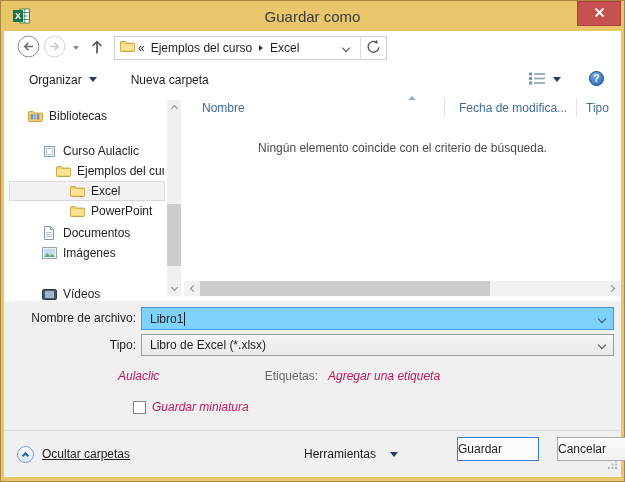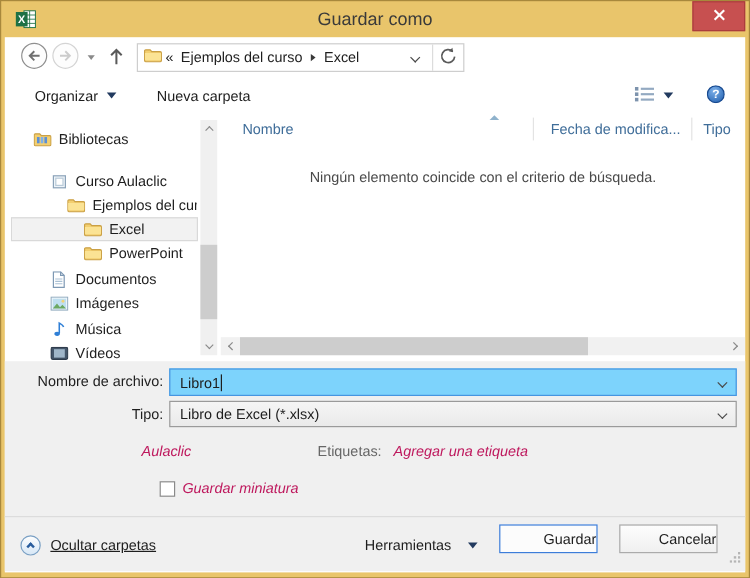--- a/index.html
+++ b/index.html
@@ -95,21 +95,21 @@
   .thumbrow{position:absolute;left:129px;top:99px;display:flex;align-items:center;gap:6px;}
   .checkbox{width:13px;height:13px;background:#fff;border:1px solid #8a8a8a;flex:none;}
 
   
   .footer{position:absolute;top:399px;left:0;right:0;height:46px;background:#f0f0f0;border-top:1px solid #dcdcdc;}
   .hidefolders{position:absolute;left:13px;top:0;height:46px;display:flex;align-items:center;gap:8px;text-decoration:underline;}
   .circlebtn{width:17px;height:17px;border-radius:50%;border:1px solid #7aa0c4;
     background:linear-gradient(#fefefe,#d7e7f6);display:flex;align-items:center;justify-content:center;}
   .circlebtn .cvu{width:5px;height:5px;border-left:2px solid #2a5d9d;border-top:2px solid #2a5d9d;transform:rotate(45deg);margin-top:3px;}
   .toolsbtn{position:absolute;left:300px;top:0;height:46px;display:flex;align-items:center;gap:14px;}
-  .btn{position:absolute;top:6px;width:82px;height:24px;display:flex;align-items:center;justify-content:flex-end;background:#fcfcfc;}
+  .btn{position:absolute;top:6px;width:82px;height:24px;display:flex;align-items:center;justify-content:flex-start;background:#fcfcfc;margin-left:41px;}
   .btn.save{left:412px;border:1px solid #3c7dd9;}
   .btn.cancel{left:512px;border:1px solid #ababab;background:linear-gradient(#fdfdfd,#f0f0f0);}
   .grip{position:absolute;right:4px;bottom:4px;}
 </style>
 </head>
 <body>
 
 <div class="window">
 
   <div class="titlebar">
@@ -296,29 +296,20 @@
           <span class="ic">
             <svg width="15" height="12" viewBox="0 0 15 12">
                 <rect x="0.5" y="0.5" width="14" height="11" fill="#eaf4fb" stroke="#90a8bd"></rect>
                 <rect x="2" y="2" width="11" height="8" fill="#bfdff0"></rect>
                 <path d="M2 10 l3.5 -4 2.5 3 2 -2 3 3 z" fill="#6ca963"></path>
                 <circle cx="10.5" cy="4" r="1.2" fill="#f2d377"></circle>
               </svg>
           </span>
           <span>Imágenes</span>
         </div>
-        <div class="srow d1" style="top:169px;">
-          <span class="ic">
-            <svg width="12" height="14" viewBox="0 0 12 14">
-                <path d="M6.4 11 V2.3 c1.6 1 3.1 1.3 3.6 3.2" stroke="#2f7fd6" stroke-width="1.3" fill="none"></path>
-                <ellipse cx="4.6" cy="11.2" rx="2.3" ry="1.7" fill="#2f7fd6"></ellipse>
-              </svg>
-          </span>
-          <span>Música</span>
-        </div>
         <div class="srow d1" style="top:189px;">
           <span class="ic">
             <svg width="15" height="11" viewBox="0 0 15 11">
                 <rect x="0.5" y="0.5" width="14" height="10" rx="1.5" fill="#44566a" stroke="#2e3c4c"></rect>
                 <rect x="3" y="2" width="9" height="7" fill="#9fb6c9"></rect>
               </svg>
           </span>
           <span>Vídeos</span>
         </div>
       </div>

